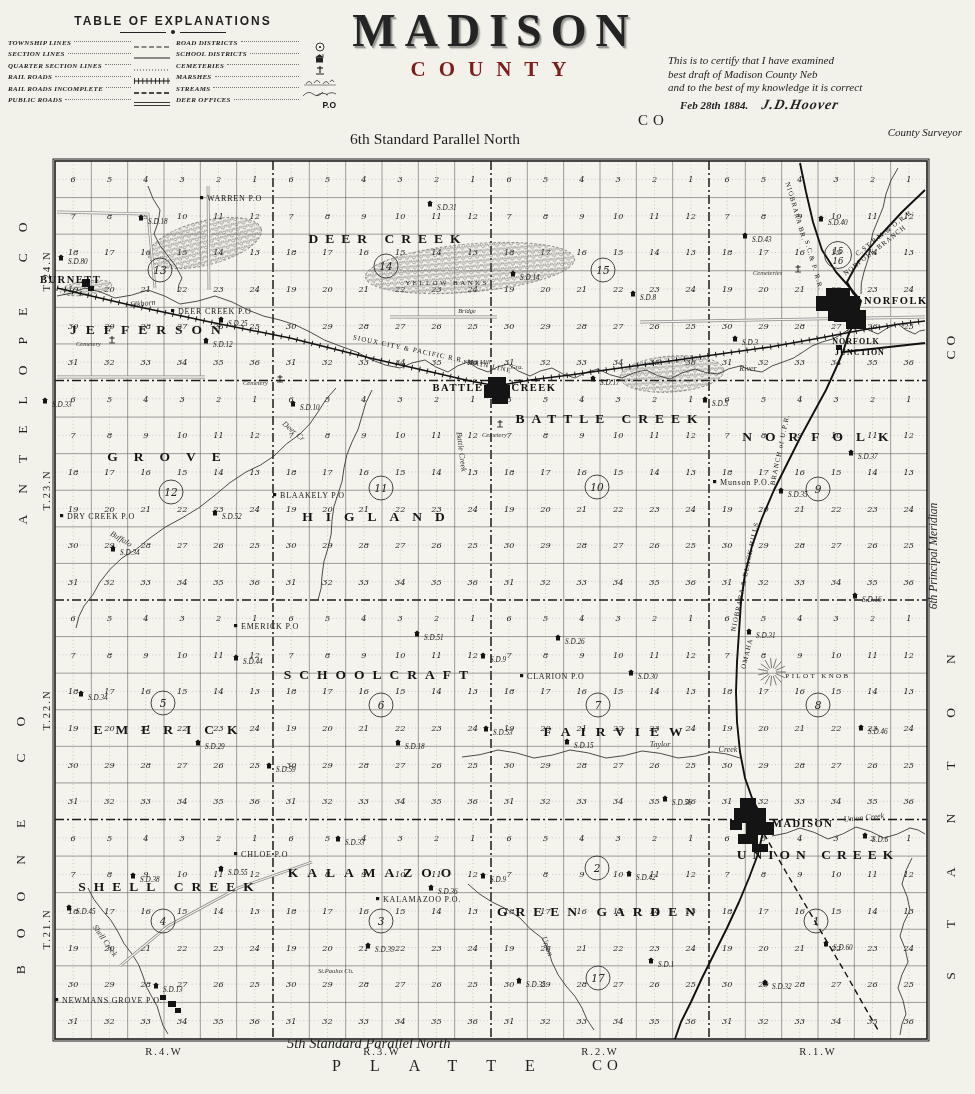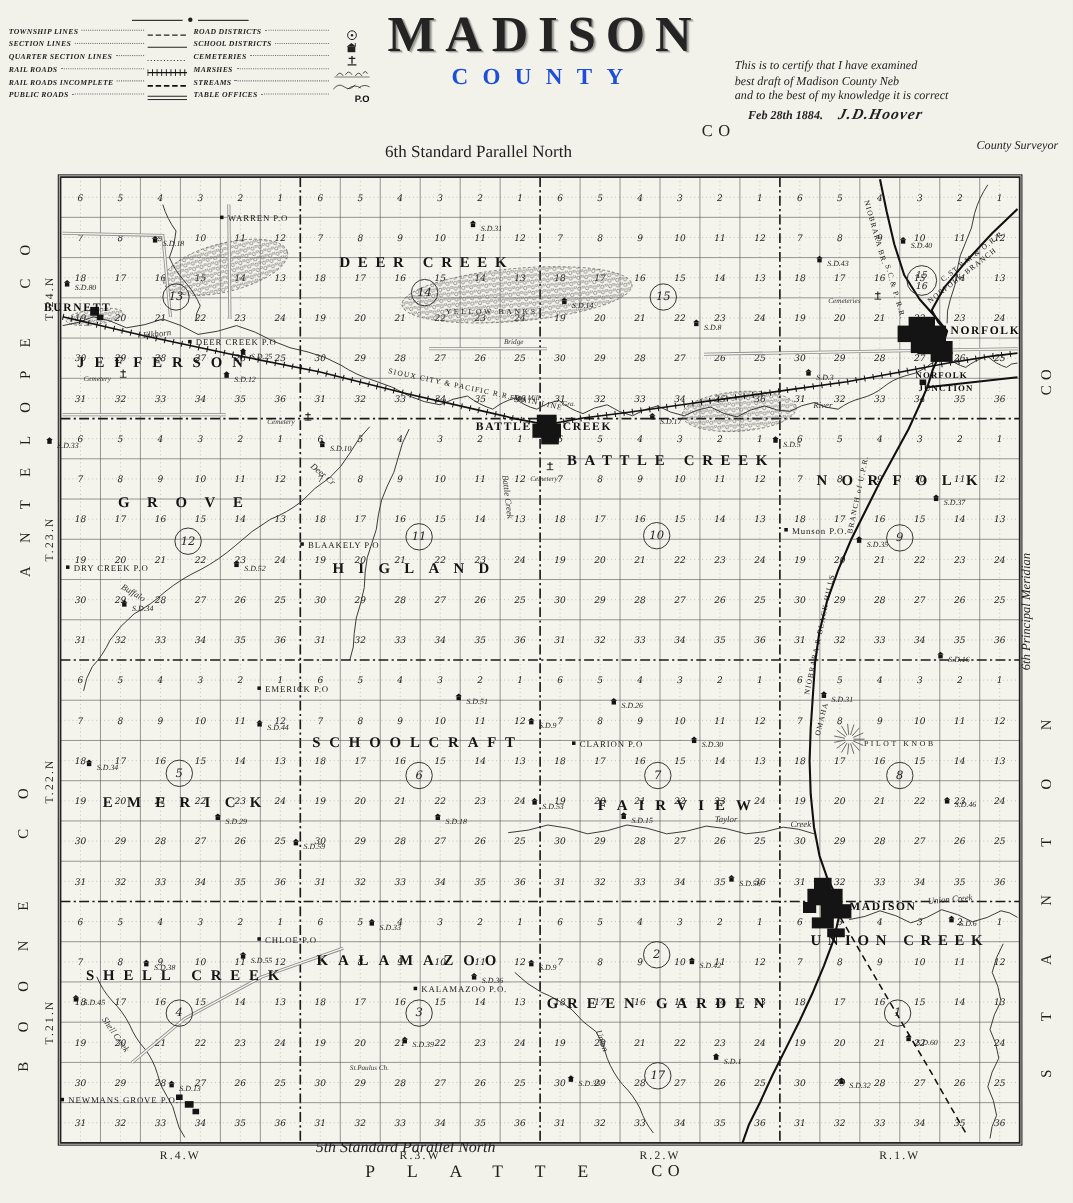--- a/index.html
+++ b/index.html
@@ -14,21 +14,21 @@
   .ld-dot{width:4px;height:4px;background:#222;border-radius:50%;margin:0 5px;}
   .legend-cols{display:flex;gap:6px;}
   .legend-col{flex:1;}
   .legend-row{display:flex;align-items:center;height:11.5px;}
   .legend-label{font-size:7px;font-weight:bold;font-style:italic;white-space:nowrap;letter-spacing:.3px;}
   .legend-leader{flex:1;border-bottom:1px dotted #777;margin:0 3px 2px 3px;min-width:4px;}
   .legend-sym{width:36px;height:10px;flex:0 0 36px;}
   
   .title-block{position:absolute;left:325px;top:4px;width:340px;text-align:center;}
   .map-title{font-size:46px;font-weight:bold;letter-spacing:9px;color:#242424;text-shadow:1.5px 1.5px 0 #9a9a94,2.5px 2.5px 1px #c8c8c2;}
-  .map-subtitle{font-size:21px;font-weight:bold;letter-spacing:13px;margin-top:0px;color:#1d4ed8;}
+  .map-subtitle{font-size:21px;font-weight:bold;letter-spacing:13px;margin-top:0px;color:#7f1d1d;}
   
   .cert-block{position:absolute;left:668px;top:54px;width:302px;font-style:italic;font-size:11px;line-height:13.5px;color:#222;}
   .cert-date-row{display:flex;align-items:baseline;margin-top:3px;padding-left:12px;}
   .cert-date{font-weight:bold;}
   .cert-sig{margin-left:14px;font-size:14px;font-weight:bold;transform:skewX(-12deg);letter-spacing:1px;}
   .cert-role{text-align:right;margin-top:14px;padding-right:8px;}
   
   .pierce{left:112px;top:110px;font-size:16px;letter-spacing:31px;}
   .pierce-co{left:638px;top:112px;font-size:15px;letter-spacing:5px;}
   .parallel-top{left:350px;top:130px;font-size:15.5px;}
@@ -45,20 +45,21 @@
   .t-label{transform:translate(-50%,-50%) rotate(-90deg);}
   .r-label{transform:translate(-50%,0);}
   #map-svg{position:absolute;left:0;top:0;}
 </style>
 </head>
 <body>
 
 <div class="page">
 
   <div class="legend">
+    <div class="legend-title">TABLE OF EXPLANATIONS</div>
     <div class="legend-divider">
       <span class="ld-line"></span>
       <span class="ld-dot"></span>
       <span class="ld-line"></span>
     </div>
     <div class="legend-cols" id="legend-cols">
         <div class="legend-col">
           <div class="legend-row">
             <span class="legend-label">TOWNSHIP LINES</span>
             <span class="legend-leader"></span>
@@ -140,21 +141,21 @@
               </svg></span>
           </div>
           <div class="legend-row">
             <span class="legend-label">STREAMS</span>
             <span class="legend-leader"></span>
             <span class="legend-sym"><svg width="36" height="10" viewBox="0 0 36 10" xmlns="http://www.w3.org/2000/svg">
                 <path d="M1,8 q5,-6 10,-2 t10,-2 M14,8 q6,-5 12,-1 M24,7 q5,-4 10,-1" fill="none" stroke="#222" stroke-width="0.7"></path>
               </svg></span>
           </div>
           <div class="legend-row">
-            <span class="legend-label">TABLE OFFICES</span>
+            <span class="legend-label">DEER OFFICES</span>
             <span class="legend-leader"></span>
             <span class="legend-sym"><svg width="36" height="10" viewBox="0 0 36 10" xmlns="http://www.w3.org/2000/svg">
                 <text x="34" y="8.5" text-anchor="end" font-family="Liberation Sans, sans-serif" font-size="8.5" font-weight="bold" fill="#111">P.O</text>
               </svg></span>
           </div>
         </div>
       </div>
   </div>
 
   <div class="title-block">

